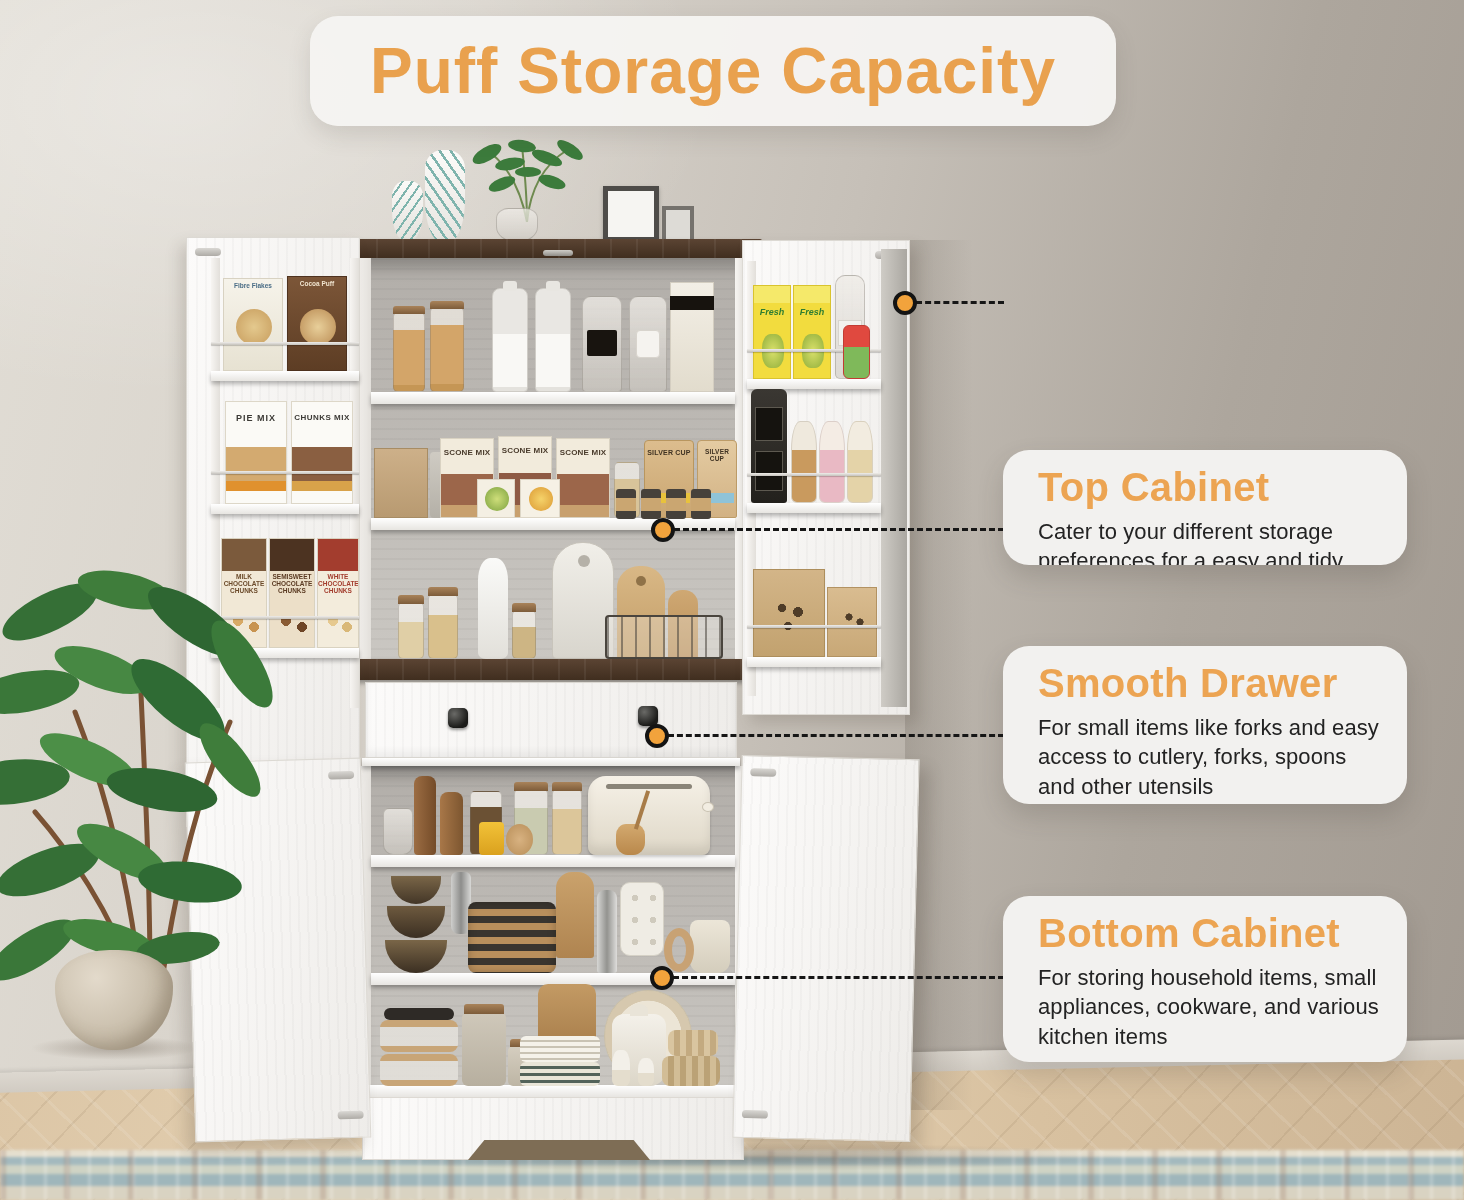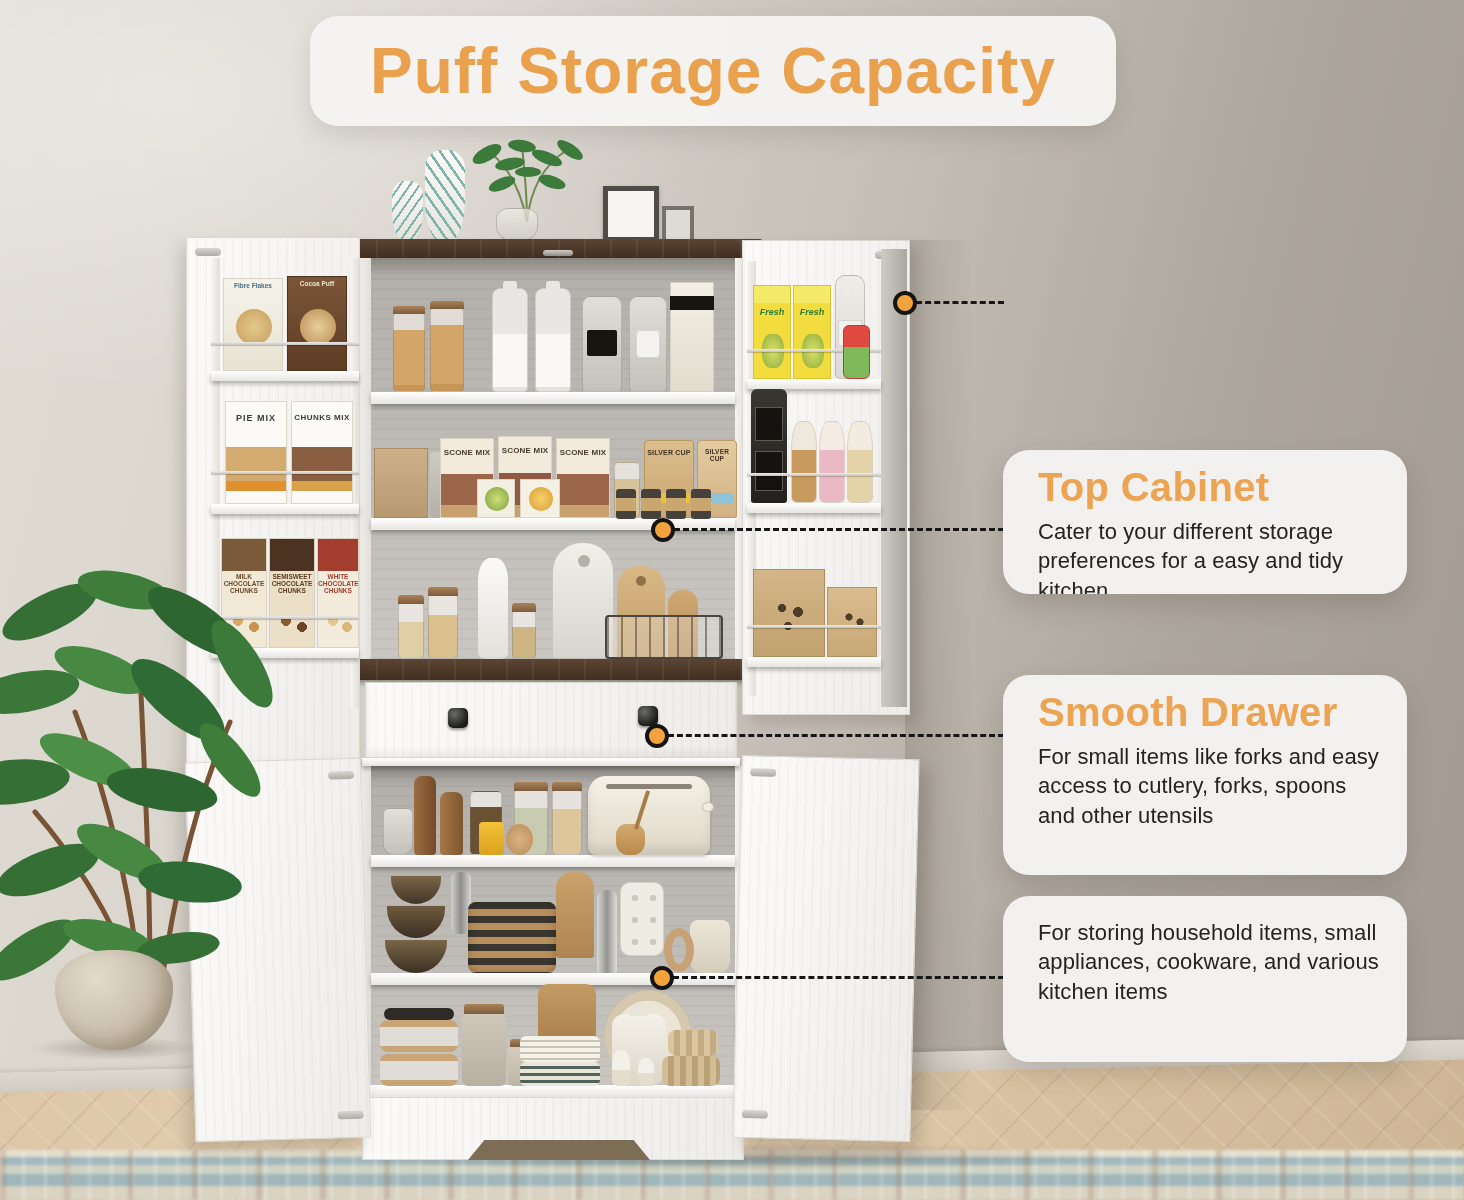--- a/index.html
+++ b/index.html
@@ -377,25 +377,26 @@
   <div class="dot" style="left:651px;top:518px;z-index:8;"></div>
   <div class="dash" style="left:668px;top:734px;width:336px;z-index:8;"></div>
   <div class="dot" style="left:645px;top:724px;z-index:8;"></div>
   <div class="dash" style="left:673px;top:976px;width:331px;z-index:8;"></div>
   <div class="dot" style="left:650px;top:966px;z-index:8;"></div>
 
   <div class="title-pill">
       <span>Puff Storage Capacity</span>
     </div>
 
-  <div class="callout" style="top:450px;height:144px;z-index:9;">
+  <div class="callout" style="top:450px;height:115px;z-index:9;">
     <h2>Top Cabinet</h2>
     <p>Cater to your different storage preferences for a easy and tidy kitchen</p>
   </div>
-  <div class="callout" style="top:675px;height:200px;z-index:9;">
+  <div class="callout" style="top:646px;height:158px;z-index:9;">
     <h2>Smooth Drawer</h2>
     <p>For small items like forks and easy access to cutlery, forks, spoons and other utensils</p>
   </div>
   <div class="callout" style="top:896px;height:166px;z-index:9;">
+    <h2>Bottom Cabinet</h2>
     <p>For storing household items, small appliances, cookware, and various kitchen items</p>
   </div>
 
 </div>
 
 </body></html>

